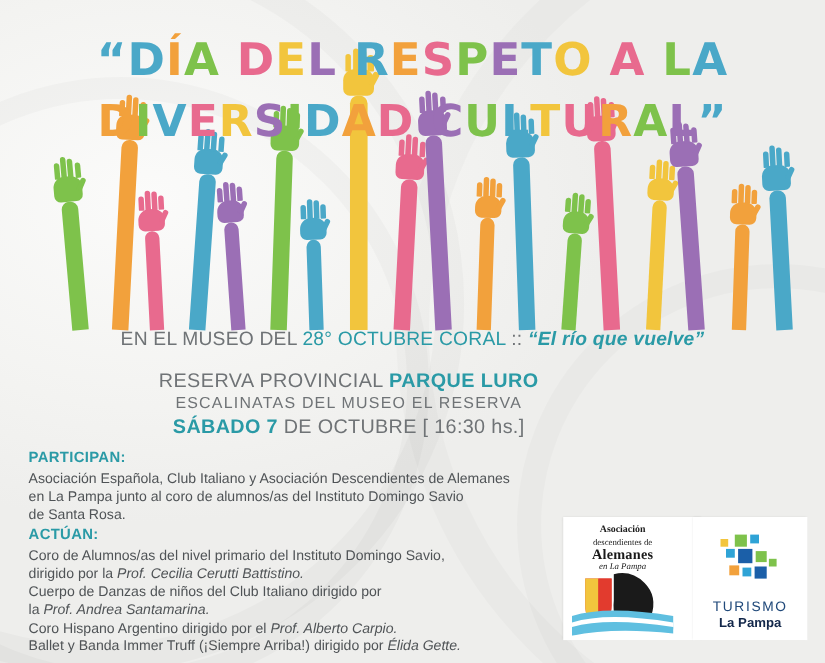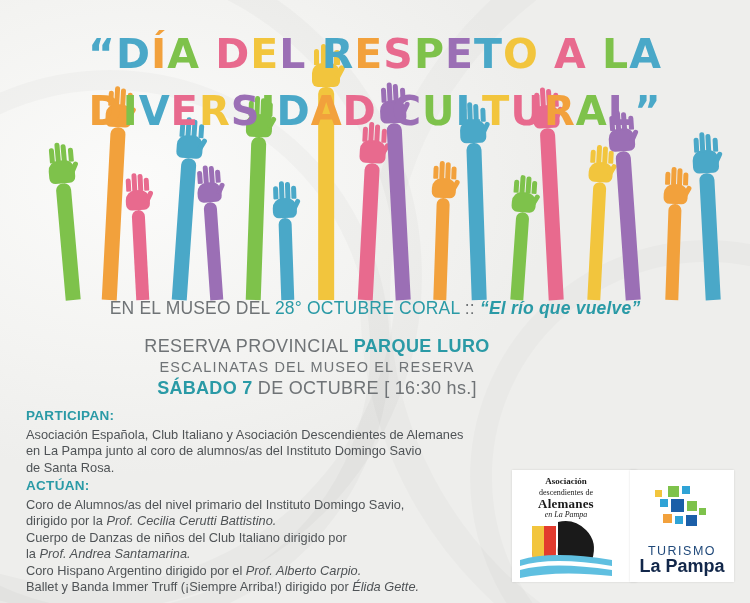--- a/index.html
+++ b/index.html
@@ -155,21 +155,21 @@
   .alem-txt .a4 { font-size: 8px; font-style: italic; }
 
   .turismo-txt {
     position: absolute;
     left: 0; bottom: 8px; width: 104px;
     text-align: center;
     color: #1b3a63;
     line-height: 15px;
   }
   .turismo-txt .t1 { font-size: 12.5px; letter-spacing: 1.5px; color: #20497a; }
-  .turismo-txt .t2 { font-size: 18px; font-weight: bold; color: #12274a; }
+  .turismo-txt .t2 { font-size: 12px; font-weight: bold; color: #12274a; }
 </style>
 </head>
 <body>
 
 <div class="poster">
 
   <div class="wm wm1"></div>
   <div class="wm wm2"></div>
   <div class="wm wm3"></div>
   <div class="wm wm4"></div>

